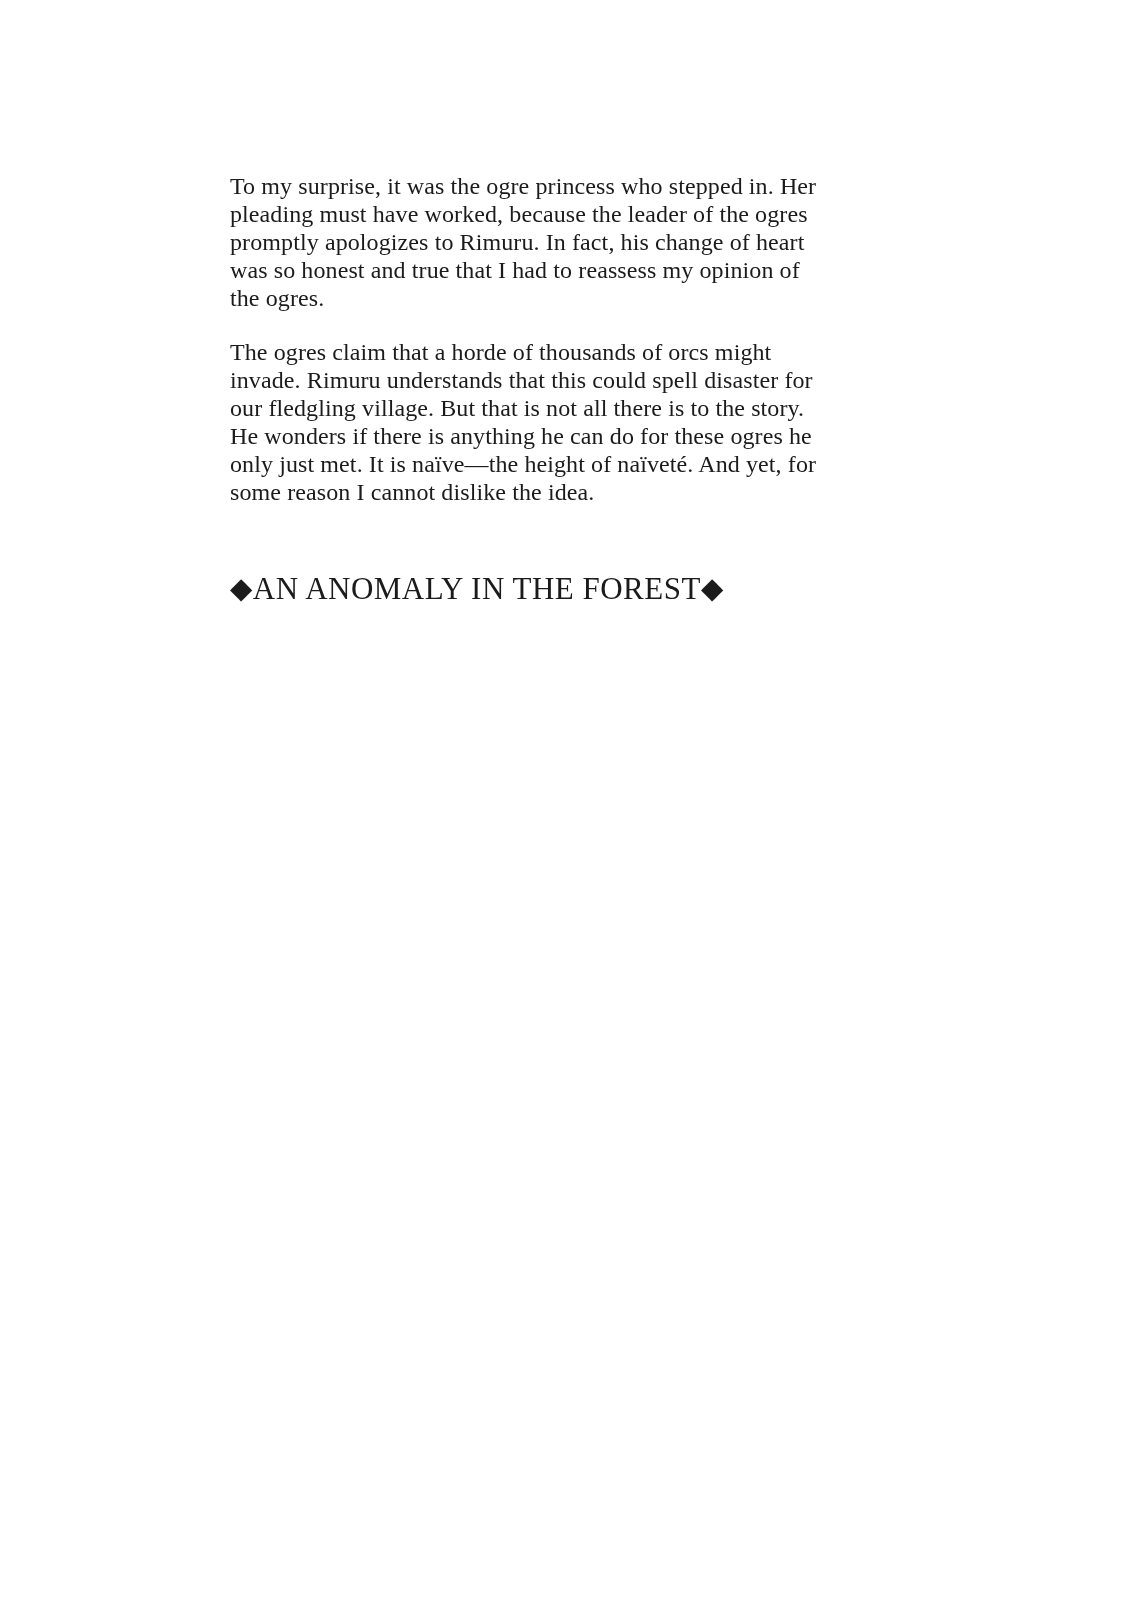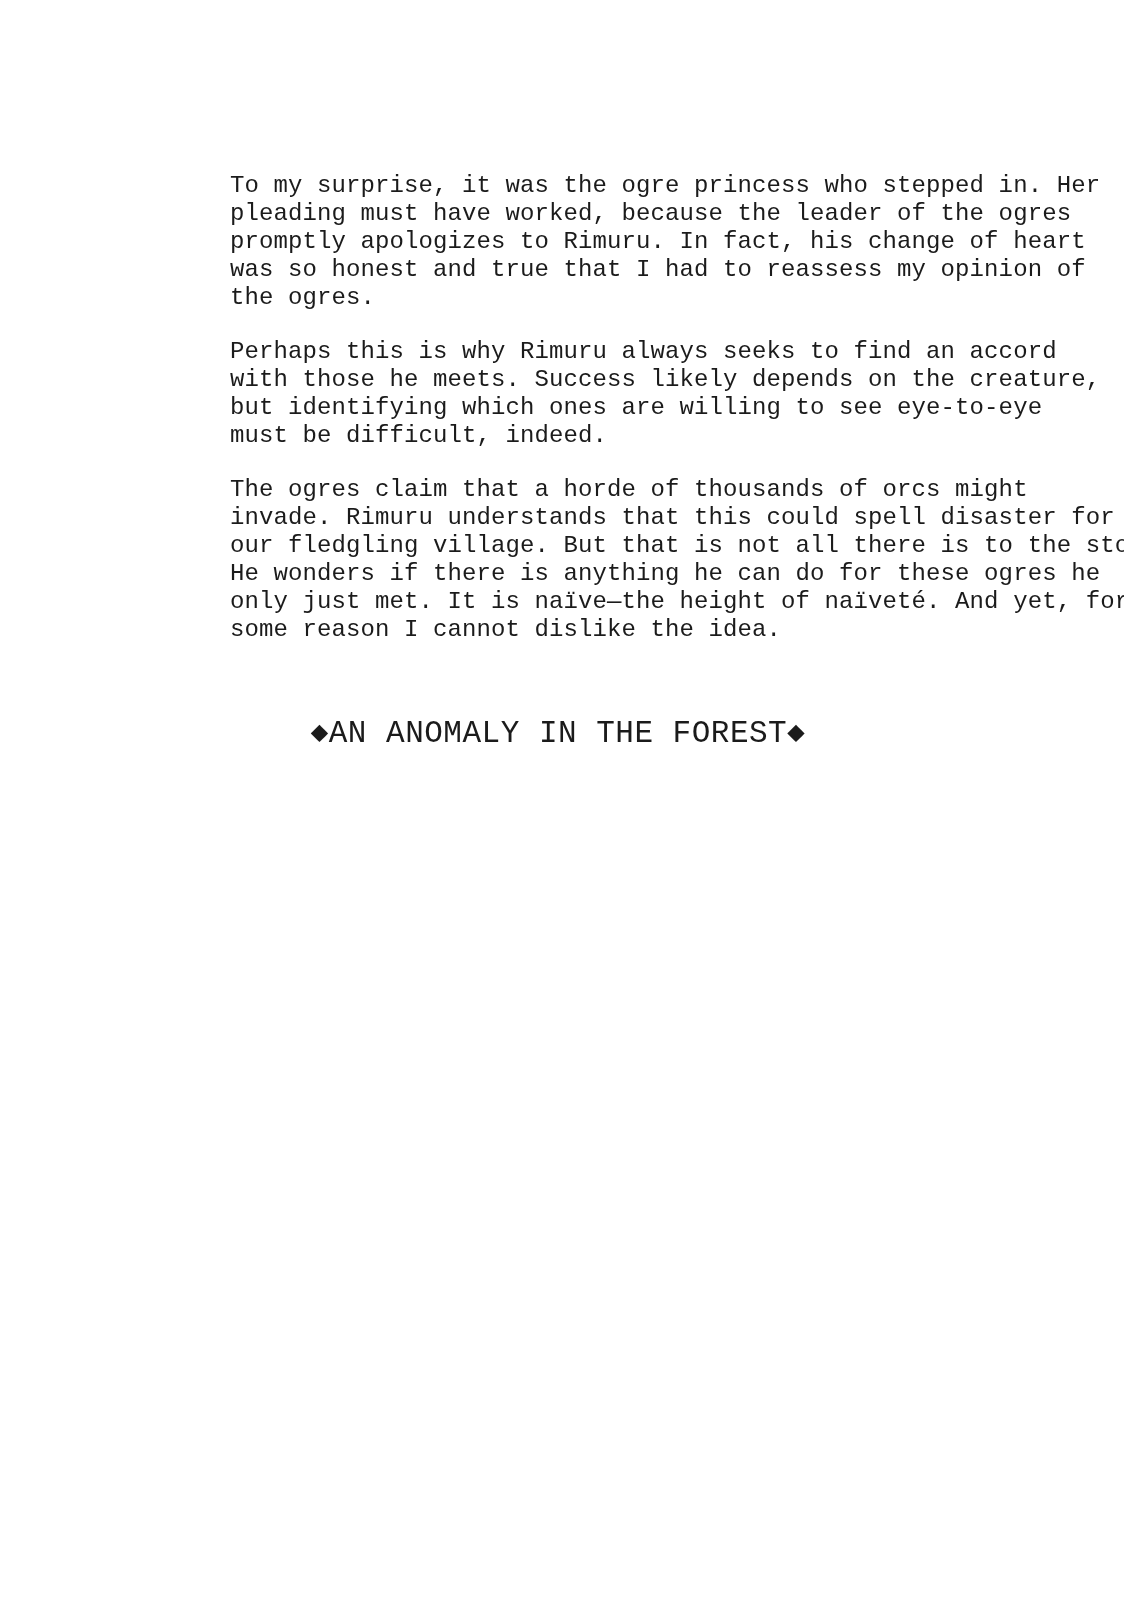--- a/index.html
+++ b/index.html
@@ -6,41 +6,41 @@
     margin: 0;
     padding: 0;
     background: #ffffff;
   }
   .page {
     position: relative;
     width: 1124px;
     height: 1216px;
     background: #ffffff;
     overflow: hidden;
-    font-family: Liberation Mono, monospace;
+    font-family: Liberation Serif, serif;
   }
   .text-block {
     position: absolute;
     left: 230px;
     top: 172px;
     width: 656px;
     color: #1b1b1b;
   }
   .body-para {
     font-size: 24px;
     line-height: 28px;
     margin: 0 0 26px 0;
     white-space: pre;      
     letter-spacing: 0.1px;
   }
   .chapter-heading {
     font-size: 31px;
     font-weight: normal;
-    line-height: 54px;
-    text-align: center;
+    line-height: 40px;
+    text-align: left;
     margin: 63px 0 52px 0;
     letter-spacing: 0.5px;
     white-space: nowrap;
   }
   .chapter-heading .diamond {
     font-size: 29px;
     position: relative;
     top: -1px;
   }
 </style>
@@ -50,24 +50,20 @@
 <div class="page">
   <div class="text-block">
 
     <p class="body-para">To my surprise, it was the ogre princess who stepped in. Her
 pleading must have worked, because the leader of the ogres
 promptly apologizes to Rimuru. In fact, his change of heart
 was so honest and true that I had to reassess my opinion of
 the ogres.</p>
 
 
-    <p class="body-para">Perhaps this is why Rimuru always seeks to find an accord
-with those he meets. Success likely depends on the creature,
-but identifying which ones are willing to see eye-to-eye
-must be difficult, indeed.</p>
 
 
 
     <p class="body-para">The ogres claim that a horde of thousands of orcs might
 invade. Rimuru understands that this could spell disaster for
 our fledgling village. But that is not all there is to the story.
 He wonders if there is anything he can do for these ogres he
 only just met. It is naïve—the height of naïveté. And yet, for
 some reason I cannot dislike the idea.</p>
 

